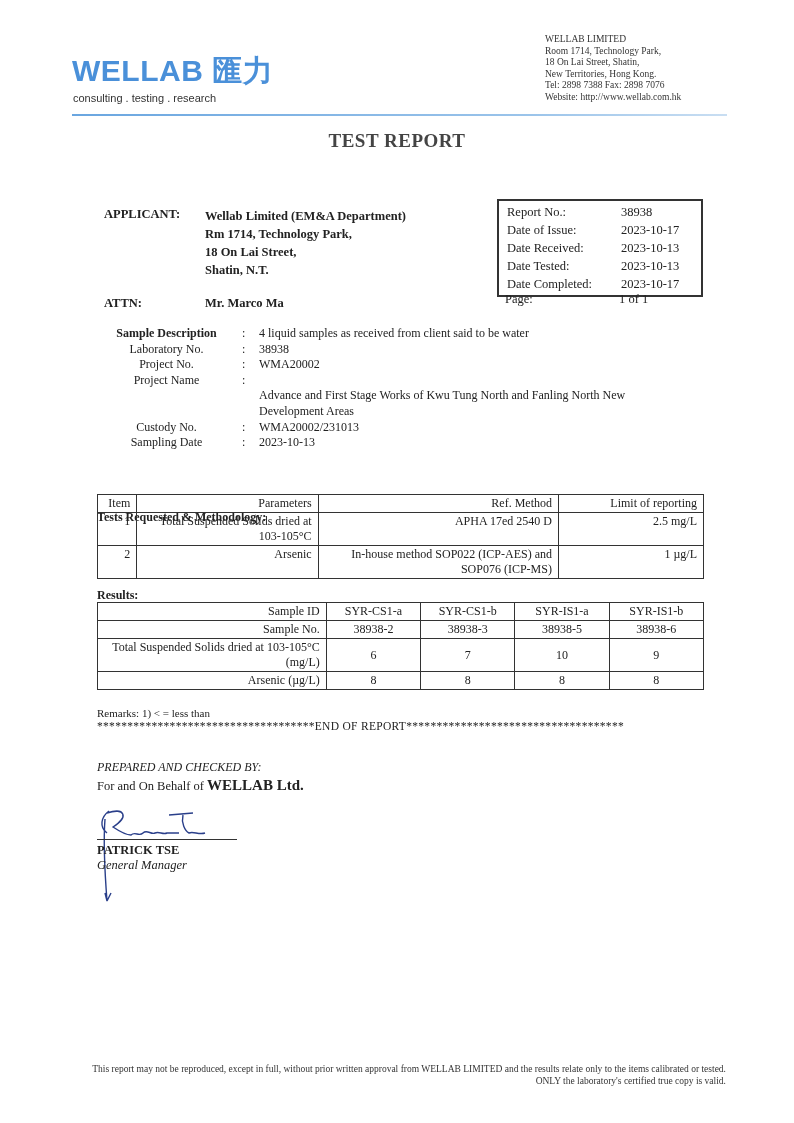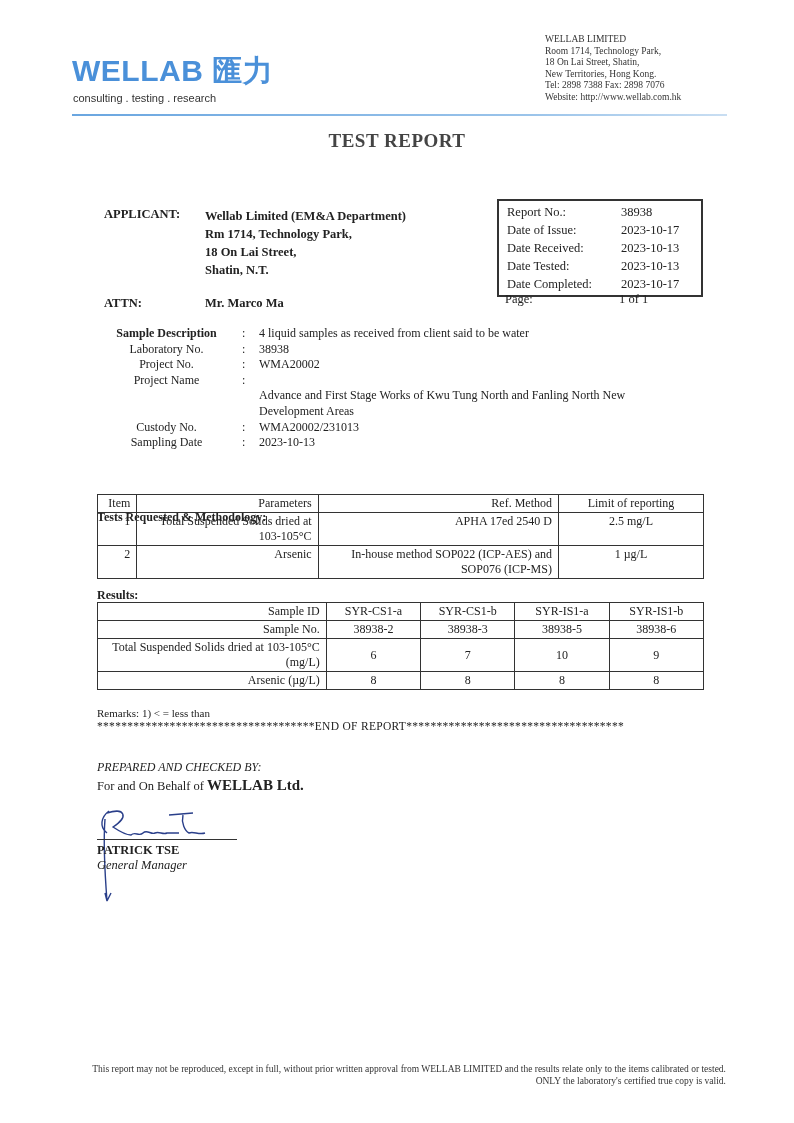--- a/index.html
+++ b/index.html
@@ -38,21 +38,21 @@
   .sd-colon { position:absolute; left:138px; }
   .sd-v { position:absolute; left:155px; width:440px; }
   .sd-k.bold { font-weight:bold; }
 
   
   .section-title { font-weight:bold; font-size:12px; }
   table { border-collapse:collapse; font-size:12px; }
   td, th { border:1px solid #333; padding:1px 6px; vertical-align:top; font-weight:normal; text-align:right; }
   .tests-title { left:97px; top:482px;margin-top:28px; }
   .tests-table { left:97px; top:494px; width:607px; }
-  .tests-table td.c { text-align:center; }
+  .tests-table td.c { text-align:right; }
   .results-title { left:97px; top:588px; }
   .results-table { left:97px; top:602px; width:607px;padding-left:32px; }
   .results-table td.c { text-align:center; vertical-align:middle; }
   .remarks { left:97px; top:707px; font-size:11px; }
   .endrep { left:97px; top:720px; font-size:11.5px; letter-spacing:0.3px; white-space:nowrap; }
 
   
   .prepared { left:97px; top:760px; font-style:italic; font-size:12px; }
   .behalf { left:97px; top:777px; font-size:12.5px; }
   .behalf b { font-size:15px; }

